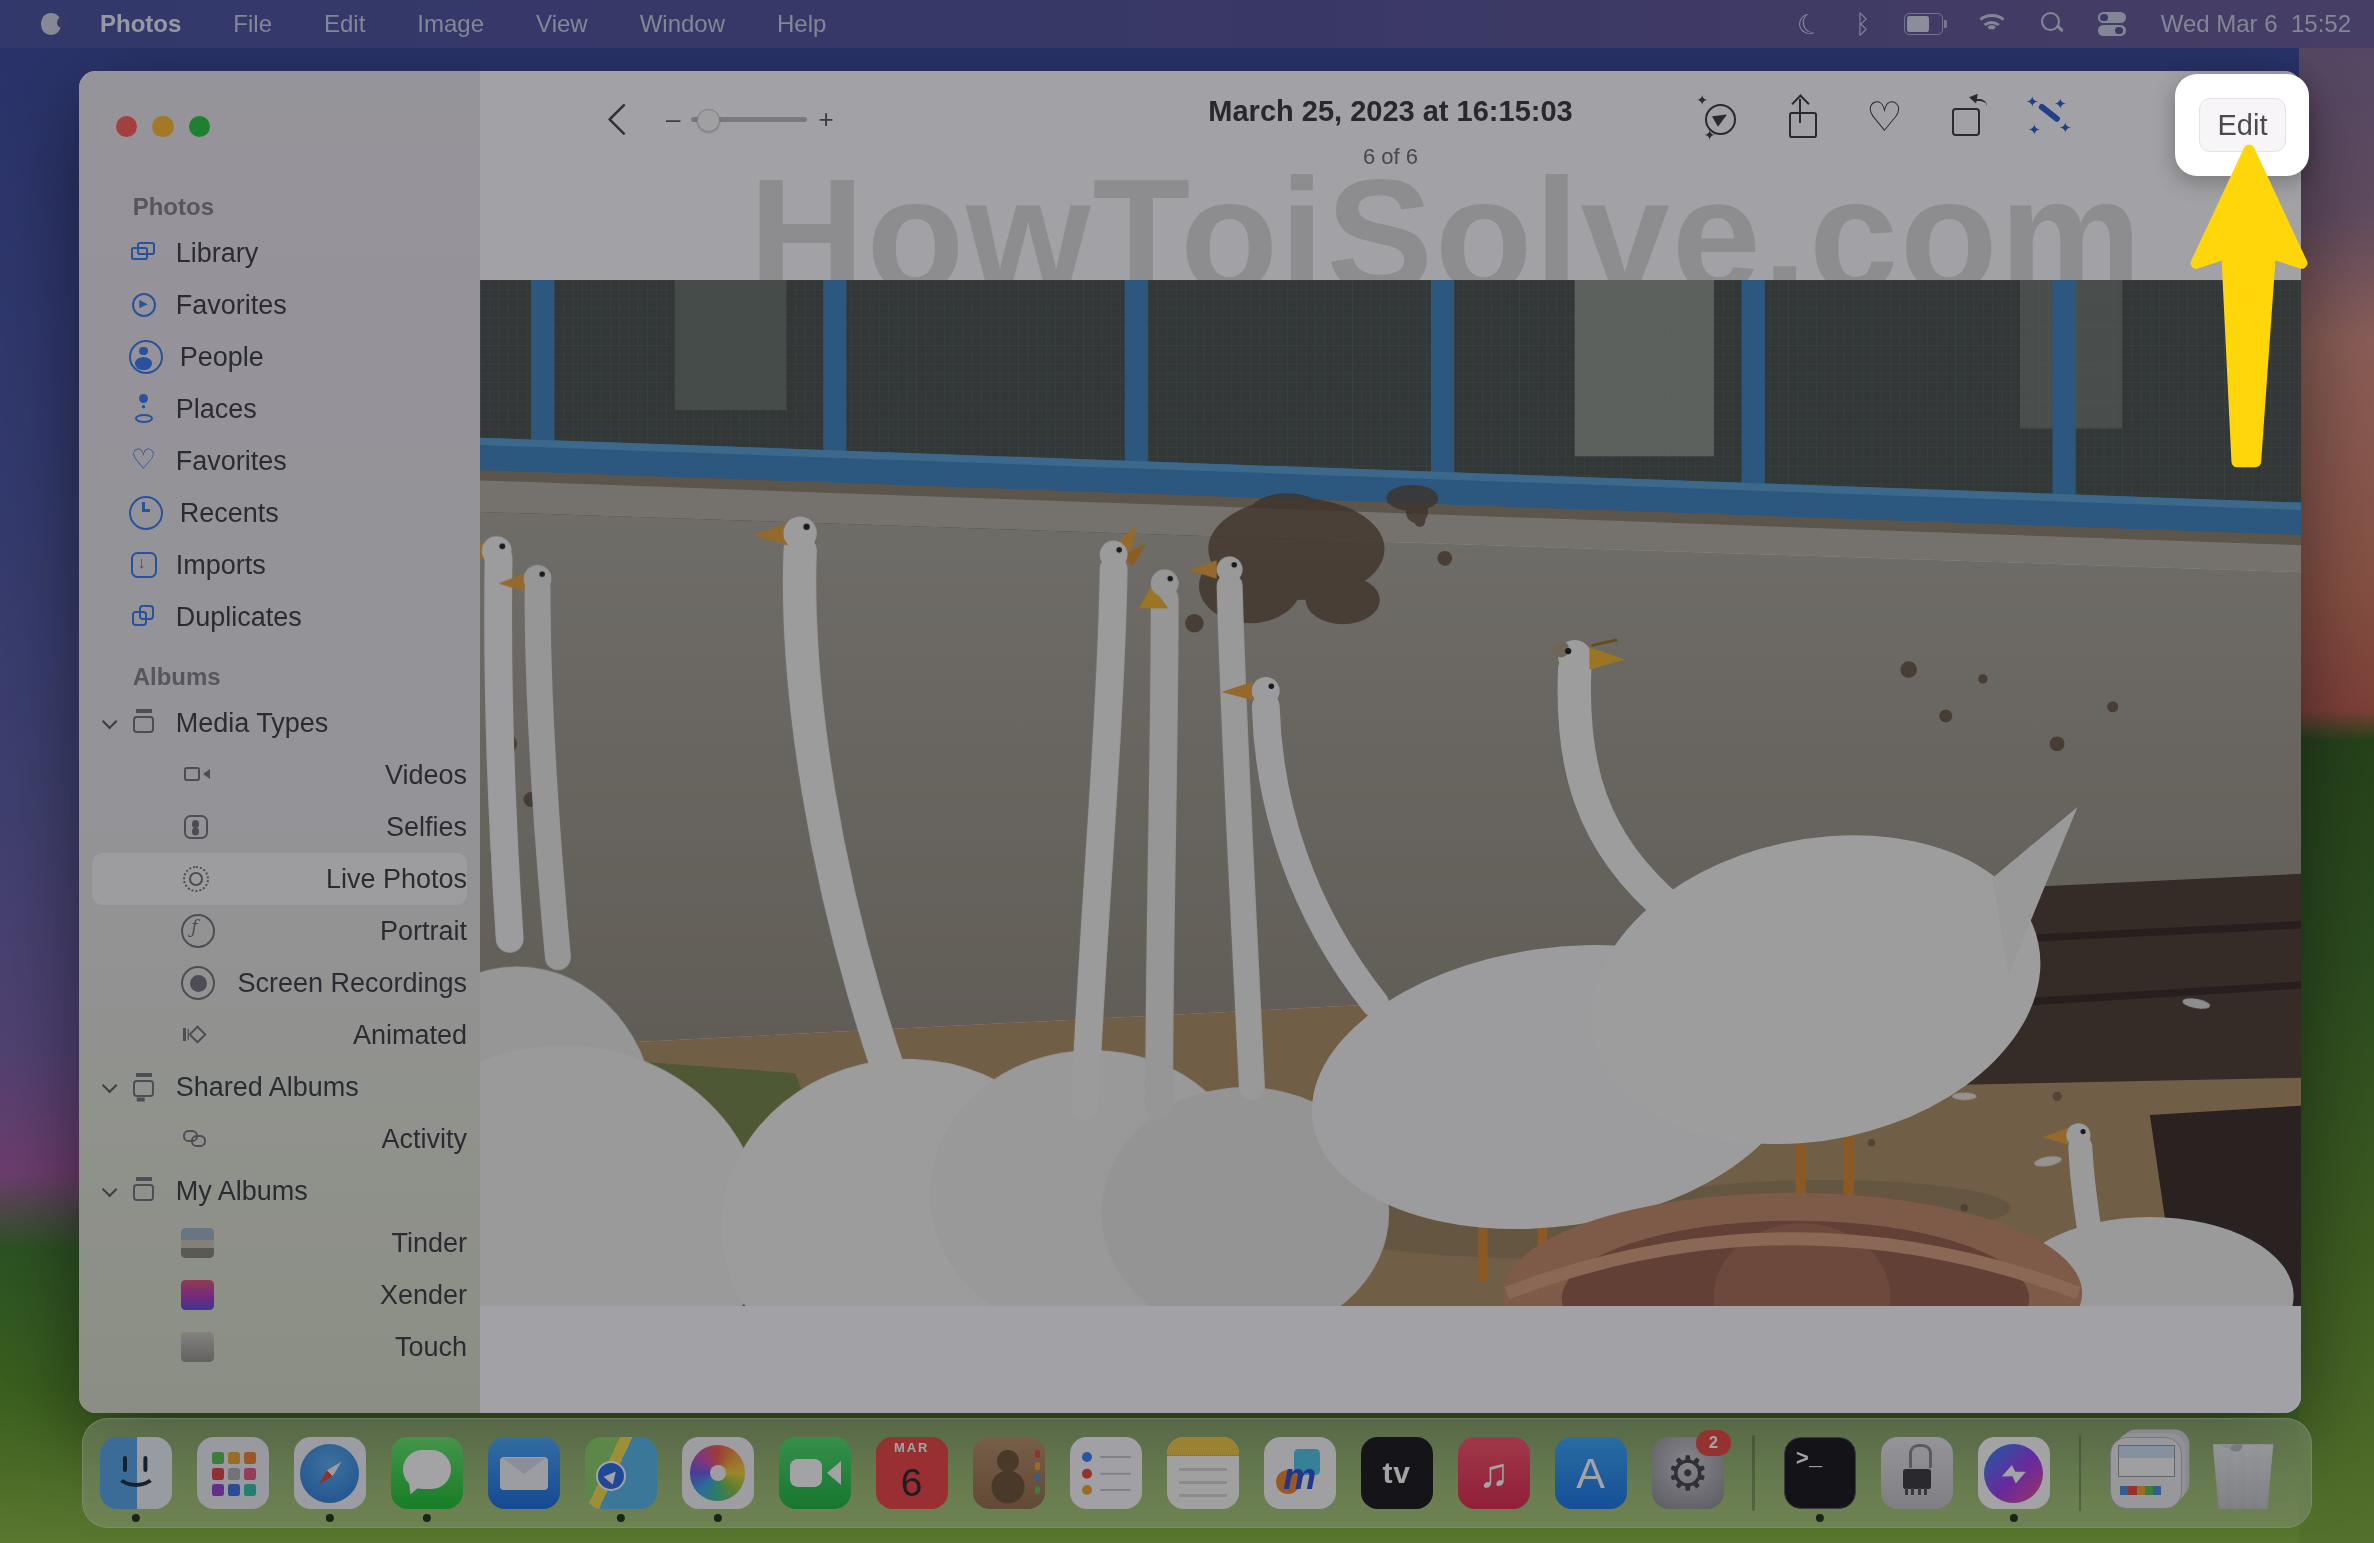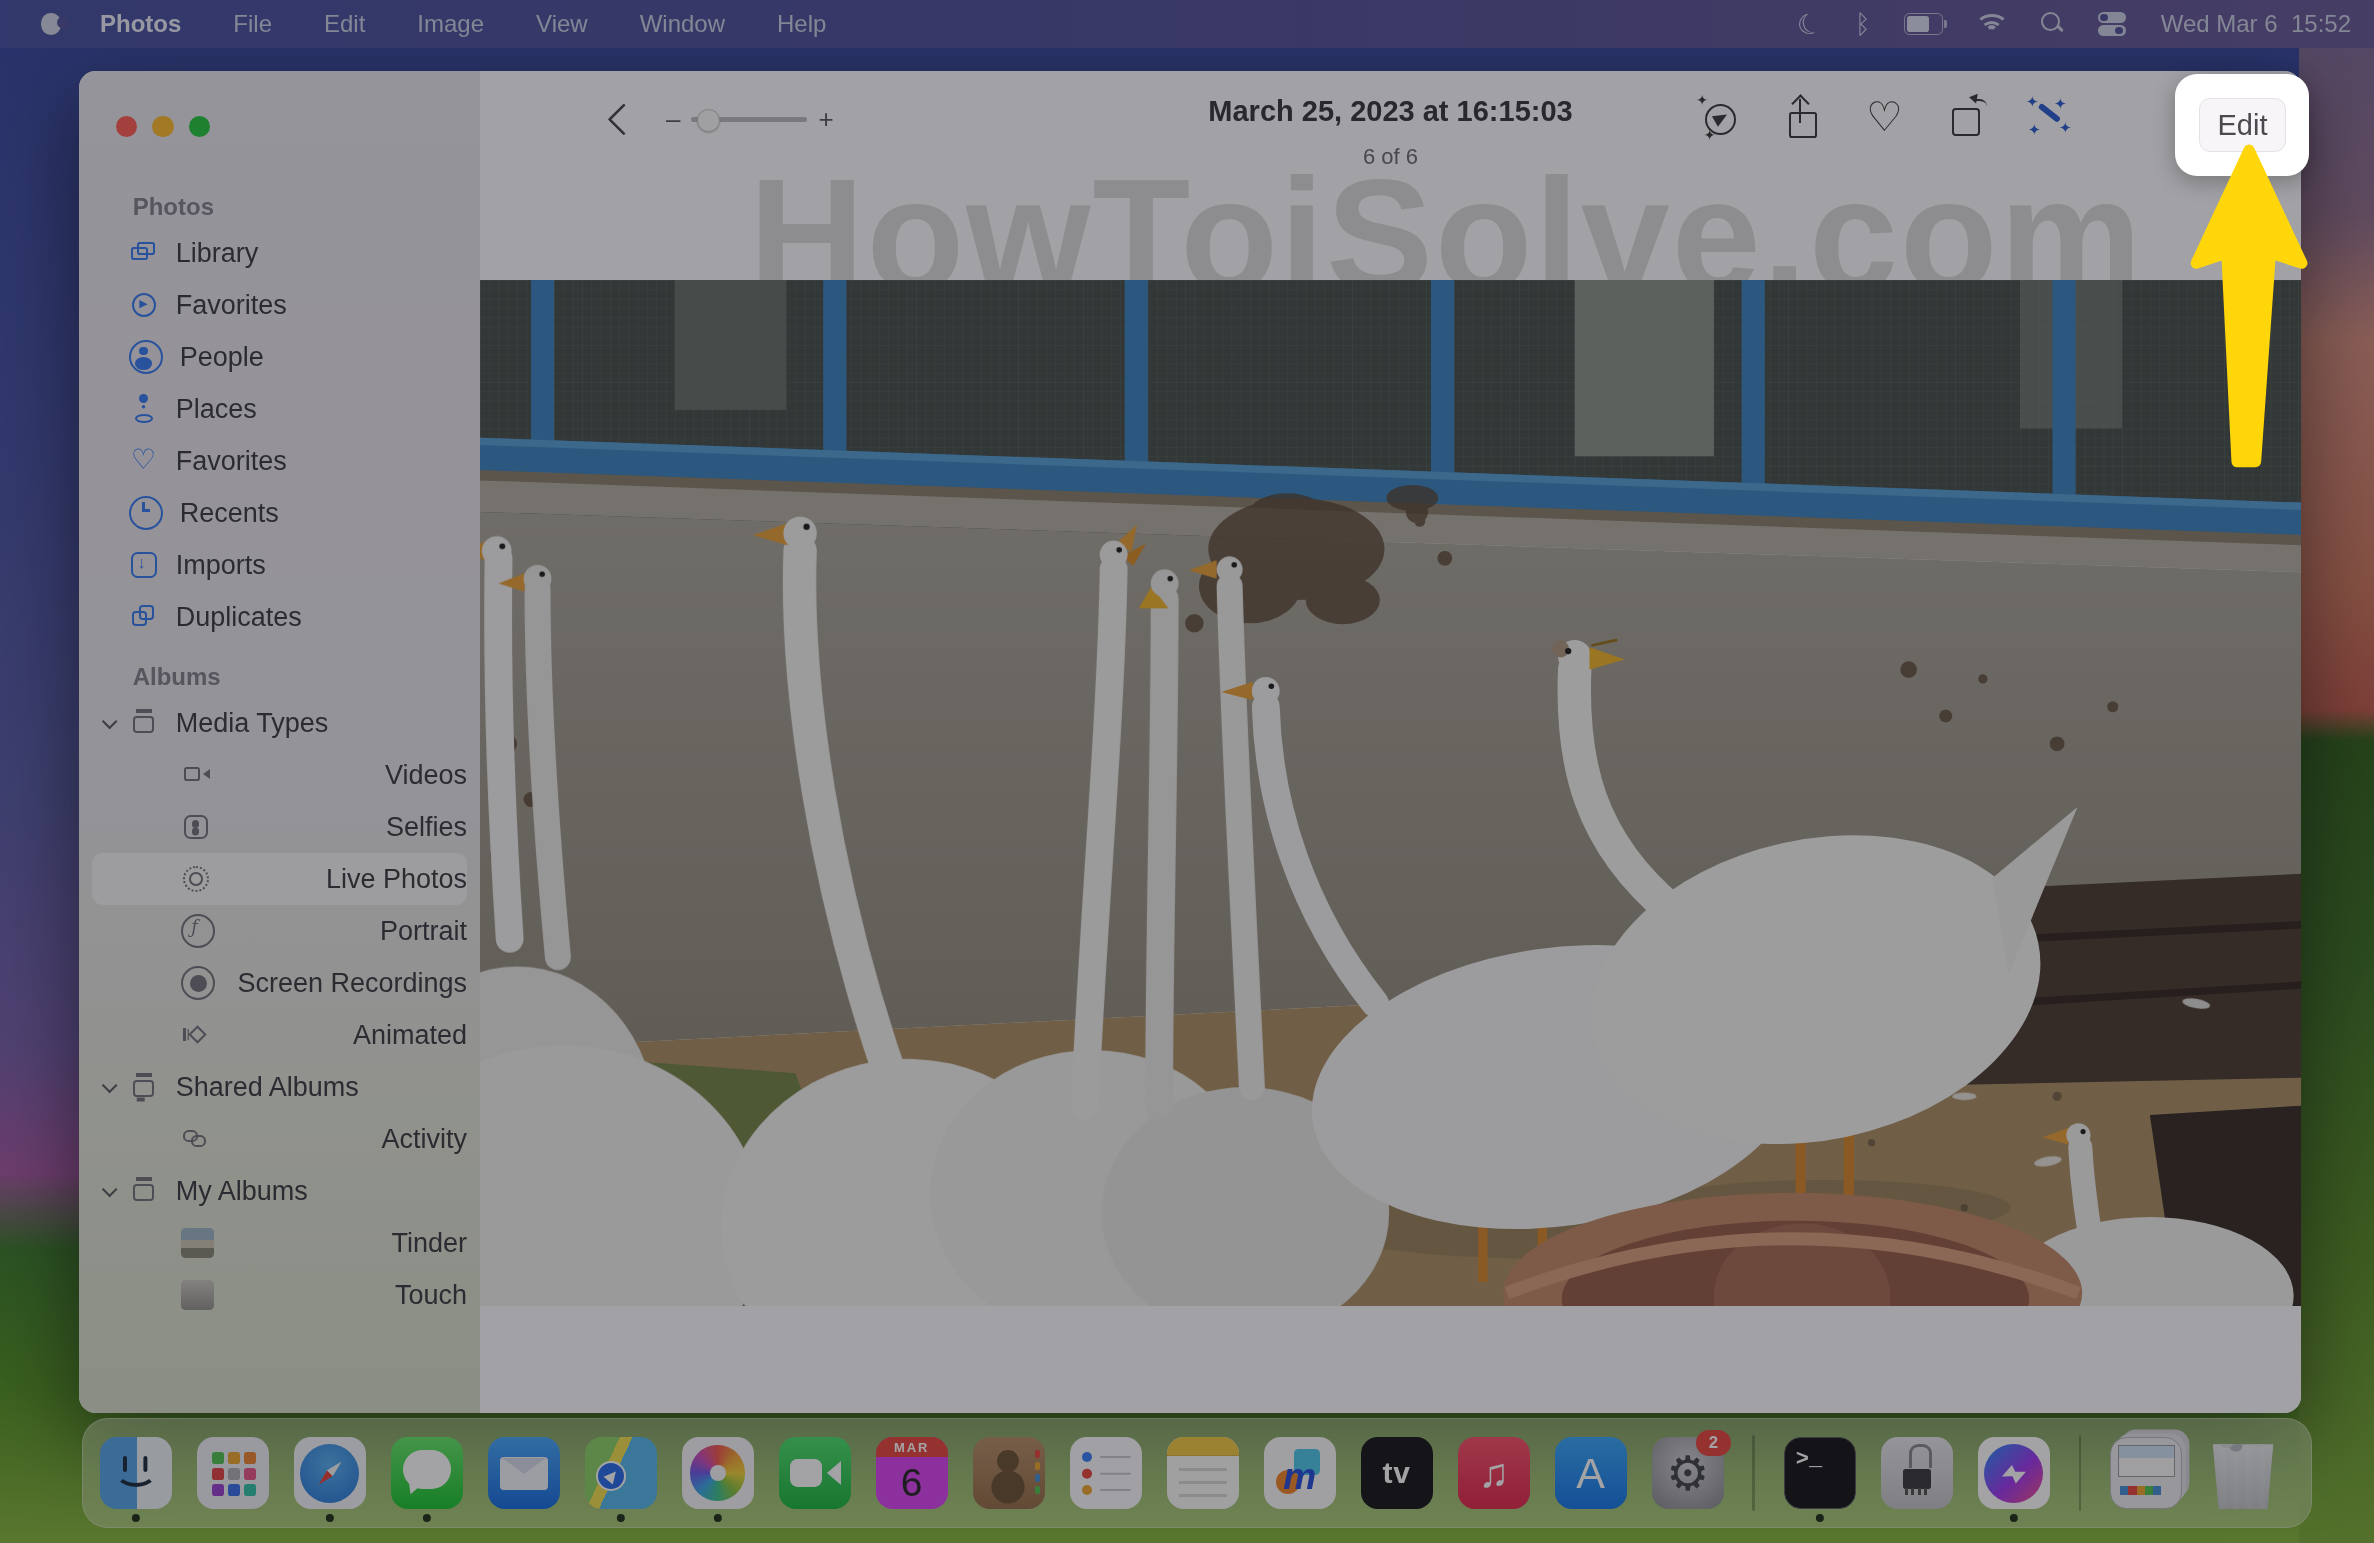--- a/index.html
+++ b/index.html
@@ -163,21 +163,21 @@
   .dicon[data-icon=maps]{background:linear-gradient(115deg,#8ed06a 0 33%,#f2e14f 33% 45%,#58b8e8 45% 100%);}
   .dicon[data-icon=maps]::before{left:11px;top:24px;width:30px;height:30px;border-radius:50%;background:#2a6fe8;border:2.8px solid #fff;}
   .dicon[data-icon=maps]::after{left:21.3px;top:33px;border-left:6.5px solid transparent;border-right:6.5px solid transparent;border-bottom:12px solid #fff;transform:rotate(40deg);}
   .dicon[data-icon=photos]{background:#f6f6f8;}
   .dicon[data-icon=photos]::before{inset:8.3px;border-radius:50%;
     background:conic-gradient(#f25a4f,#f2a33a,#f2d23a,#8fc43f,#3fc48f,#3fa8e8,#6f5ae8,#d04fb8,#f25a4f);}
   .dicon[data-icon=photos]::after{inset:28px;border-radius:50%;background:#f6f6f8;}
   .dicon[data-icon=facetime]{background:linear-gradient(180deg,#4fe06f,#1fb83f);}
   .dicon[data-icon=facetime]::before{left:11px;top:22px;width:32px;height:28px;background:#fff;border-radius:7.4px;}
   .dicon[data-icon=facetime]::after{right:10.2px;top:24px;border-top:12px solid transparent;border-bottom:12px solid transparent;border-right:14px solid #fff;}
-  .dicon[data-icon=calendar]{background:#d946ef;}
+  .dicon[data-icon=calendar]{background:#ef4444;}
   .dicon[data-icon=contacts]{background:linear-gradient(180deg,#b8906a,#96704a);}
   .dicon[data-icon=contacts]::before{left:24px;top:13px;width:22px;height:22px;border-radius:50%;background:#6f5436;box-shadow:0 26px 0 5.6px #6f5436;}
   .dicon[data-icon=contacts]::after{right:4.6px;top:13px;width:5.6px;height:8.3px;border-radius:1.9px;background:#e8483f;box-shadow:0 12px 0 #f0a832,0 24px 0 #4a90d9,0 36px 0 #56c455;}
   .dicon[data-icon=reminders]{background:#fbfbfd;}
   .dicon[data-icon=reminders]::before{left:12px;top:15px;width:10.2px;height:10.2px;border-radius:50%;background:#3b82f6;box-shadow:0 16.7px 0 #e8483f,0 33px 0 #f0a832;}
   .dicon[data-icon=reminders]::after{left:30px;top:18.6px;width:31px;height:2.8px;border-radius:1.9px;background:#c8c8cc;box-shadow:0 16.7px 0 #c8c8cc,0 33px 0 #c8c8cc;}
   .dicon[data-icon=notes]{background:#fbfbf6;}
   .dicon[data-icon=notes]::before{left:0;top:0;right:0;height:18.6px;background:#f2c844;border-radius:16.7px 16.7px 0 0;border-bottom:1.9px dotted rgba(0,0,0,.18);}
   .dicon[data-icon=notes]::after{left:12px;top:31px;width:48px;height:2.8px;background:#d8d8d4;box-shadow:0 13px 0 #d8d8d4,0 26px 0 #d8d8d4;}
   .dicon[data-icon=freeform]{background:#fafafa;}
@@ -555,20 +555,25 @@
           <span class="sicon" data-icon="myalbums"></span>
           <span class="slabel">My Albums</span>
         </div>
         <div class="srow child thumb">
 
           <span class="sicon" data-icon="thumb-tinder"></span>
           <span class="slabel">Tinder</span>
         </div>
         <div class="srow child thumb">
 
+          <span class="sicon" data-icon="thumb-xender"></span>
+          <span class="slabel">Xender</span>
+        </div>
+        <div class="srow child thumb">
+
           <span class="sicon" data-icon="thumb-touch"></span>
           <span class="slabel">Touch</span>
         </div>
       </div>
   </div>
 </div>
 
 <div class="dock">
   <span style="display:contents">
     

